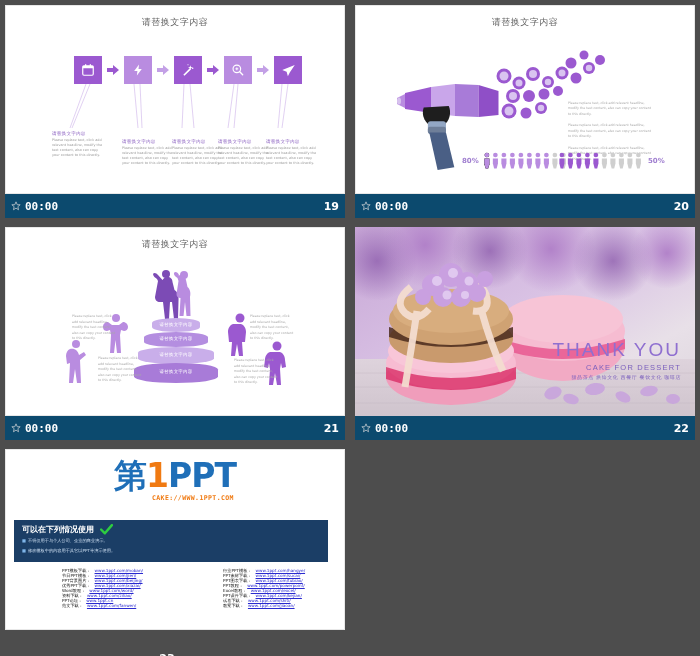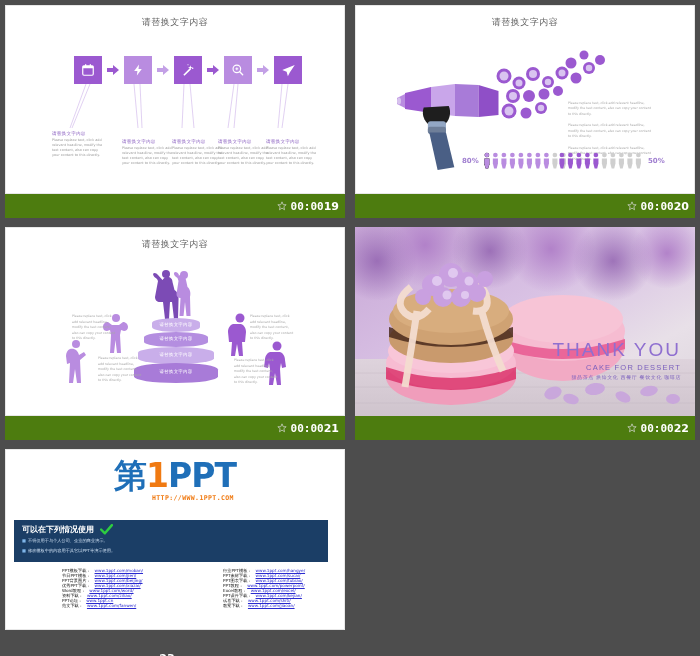--- a/index.html
+++ b/index.html
@@ -15,22 +15,22 @@
     grid-template-rows: 222px 222px 212px;
   }
   .cell { padding: 5px 5px 0 5px; position: relative; }
   .slide-card { width: 324px; background: #fff; position: relative; }
   .slide-canvas {
     width: 340px; height: 189px;
     background: #ffffff; position: relative; overflow: hidden;
     border: 1px solid #e8e8e8;
   }
   .slide-footer {
-    width: 340px; height: 22px; background: #4d7c0f;
-    display: flex; align-items: center; justify-content: flex-end;
+    width: 340px; height: 22px; background: #0c4a6e;
+    display: flex; align-items: center; justify-content: space-between;
     padding: 12px 6px; color: #ffffff;
     font: bold 11px "DejaVu Sans Mono", monospace;
   }
   .footer-left { display: flex; align-items: center; gap: 4px; }
   .star-ic { width: 10px; height: 10px; opacity: .85; }
   .pg { font: bold 11px "DejaVu Sans", sans-serif; }
 
   .s-title {
     position: absolute; top: 10px; left: 0; right: 0; text-align: center;
     font: 9px "DejaVu Sans", sans-serif; color: #666; letter-spacing: .5px;
@@ -558,21 +558,21 @@
       </div>
     </div>
   </div>
 
   <div class="cell">
     <div class="slide-card" style="background:transparent">
       <div class="slide-canvas" style="height:181px">
         <div class="brand-wrap">
           <div class="brand">
             <span class="b-blue">第</span><span class="b-orange">1</span><span class="b-blue">PPT</span>
-            <span class="brand-url">HTTP://WWW.1PPT.COM</span>
+            <span class="brand-url">CAKE://WWW.1PPT.COM</span>
           </div>
         </div>
 
         <div class="usebar">
           <div class="usecol">
             <div class="usehead">
               <span>可以在下列情况使用</span>
               <svg width="13" height="11" viewBox="0 0 24 20">
                   <path d="M2 10l7 7L22 2" stroke="#2ecc40" stroke-width="4.5" fill="none" stroke-linecap="round" stroke-linejoin="round"></path>
                 </svg>

